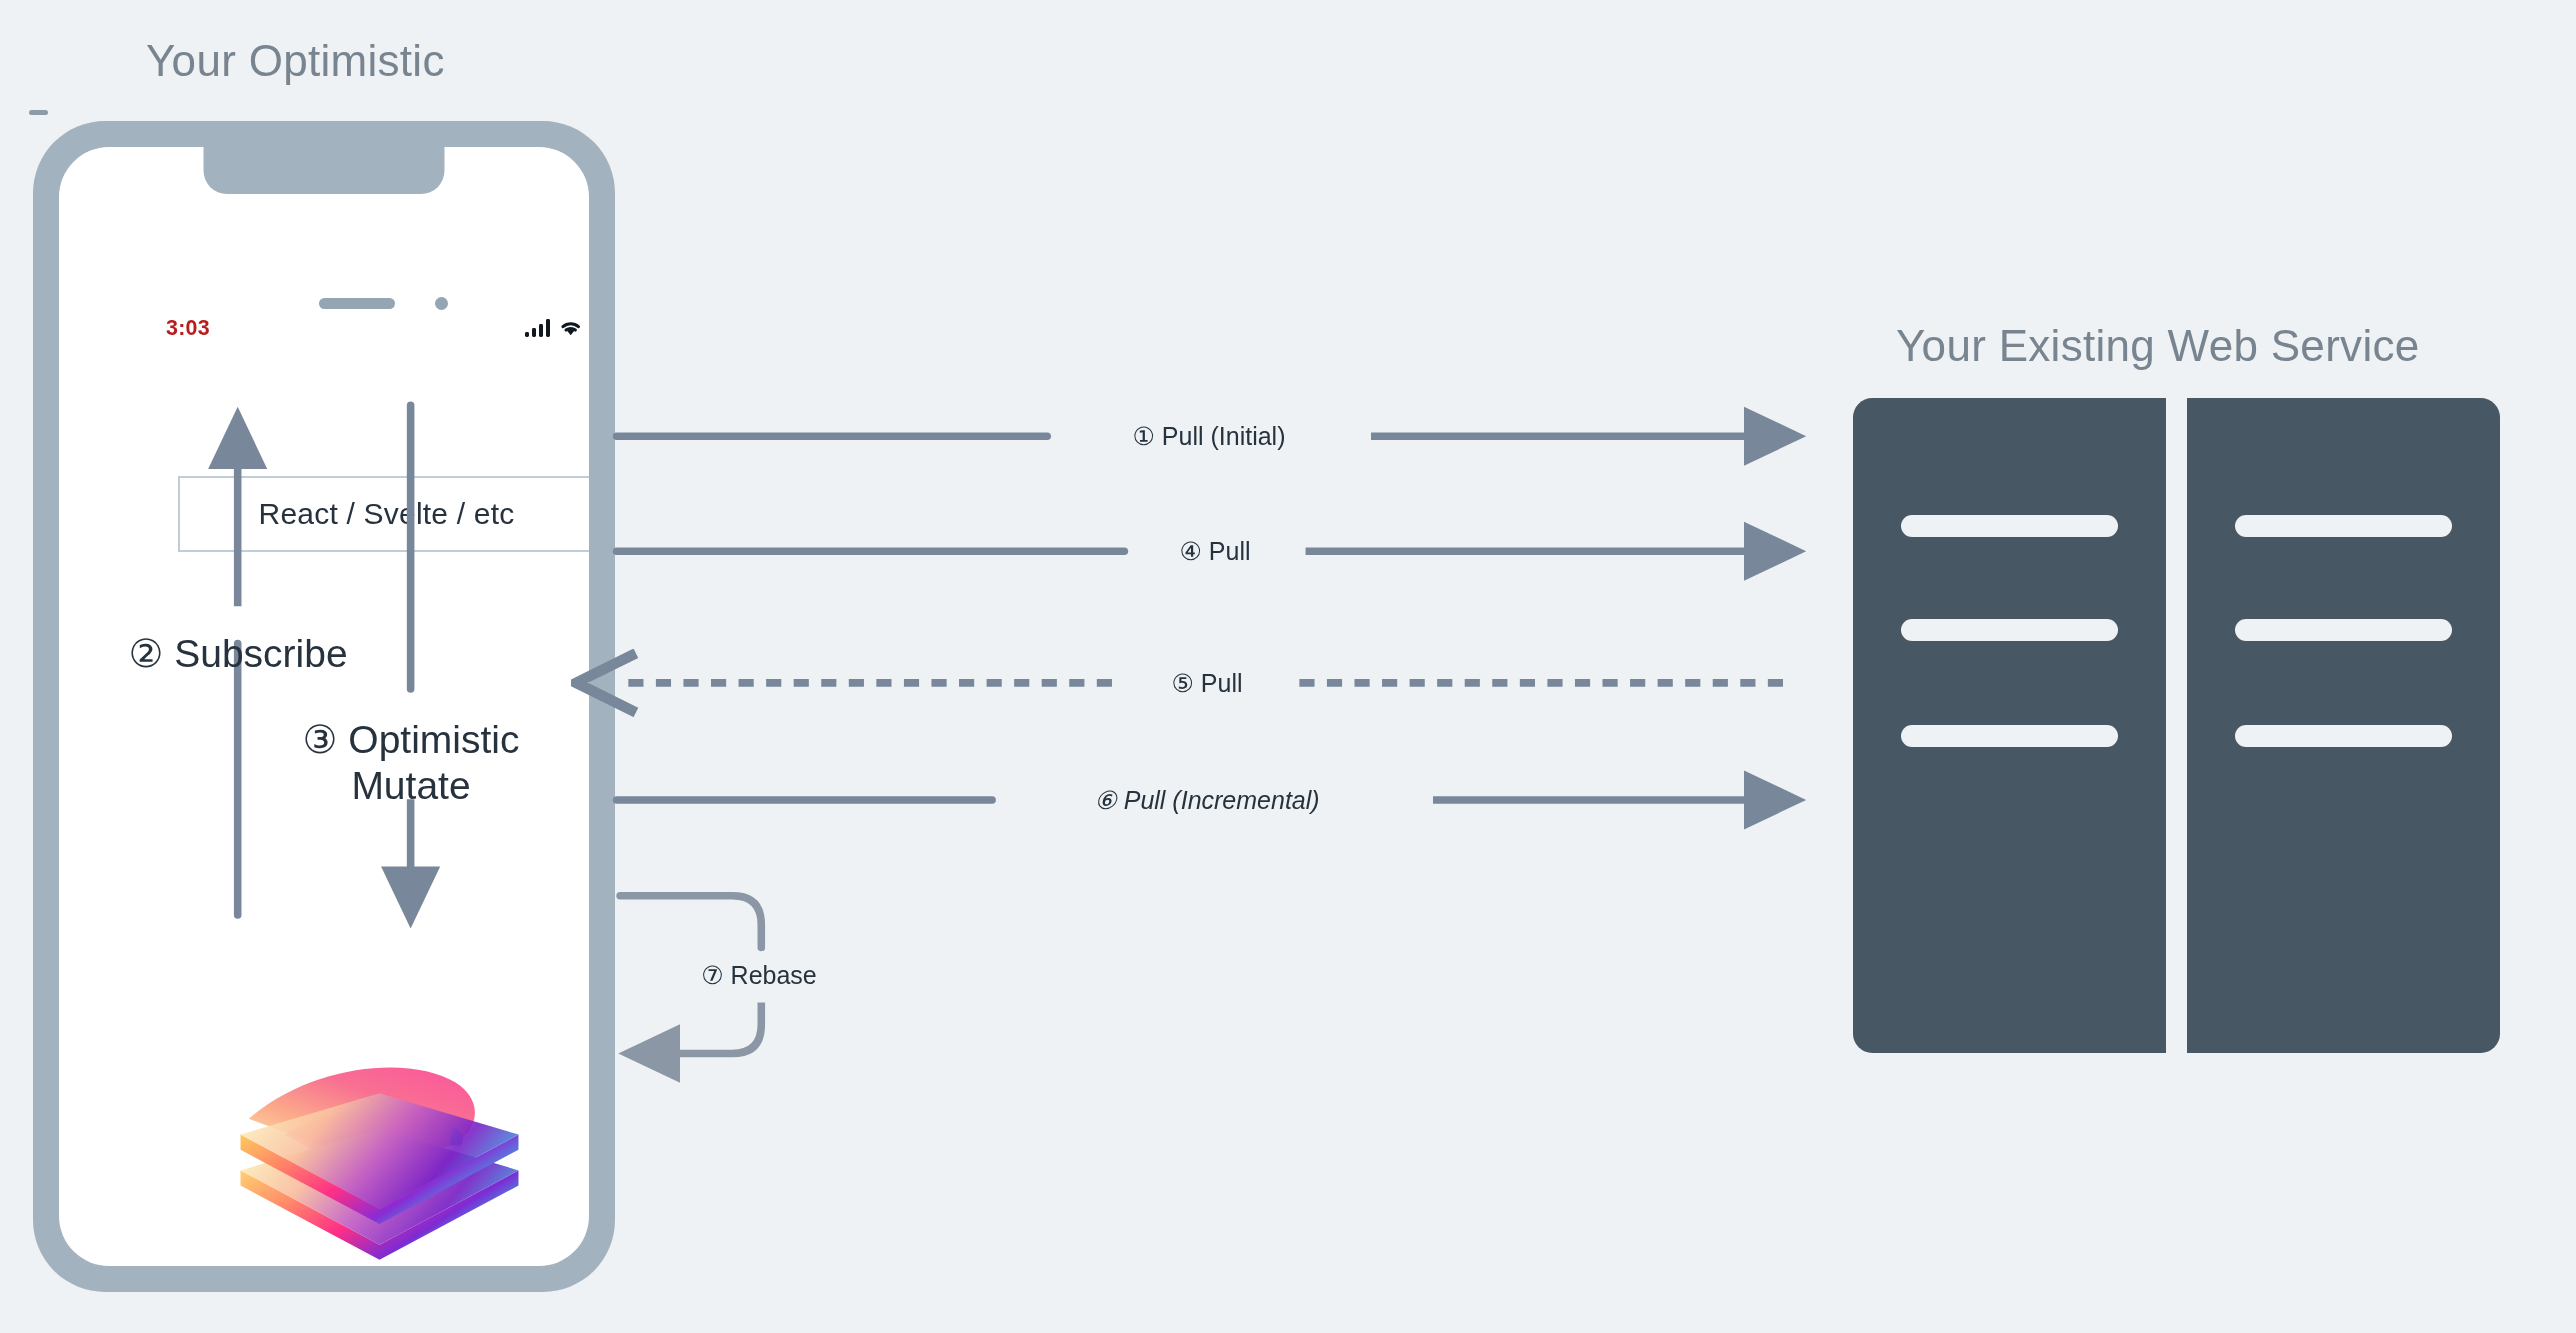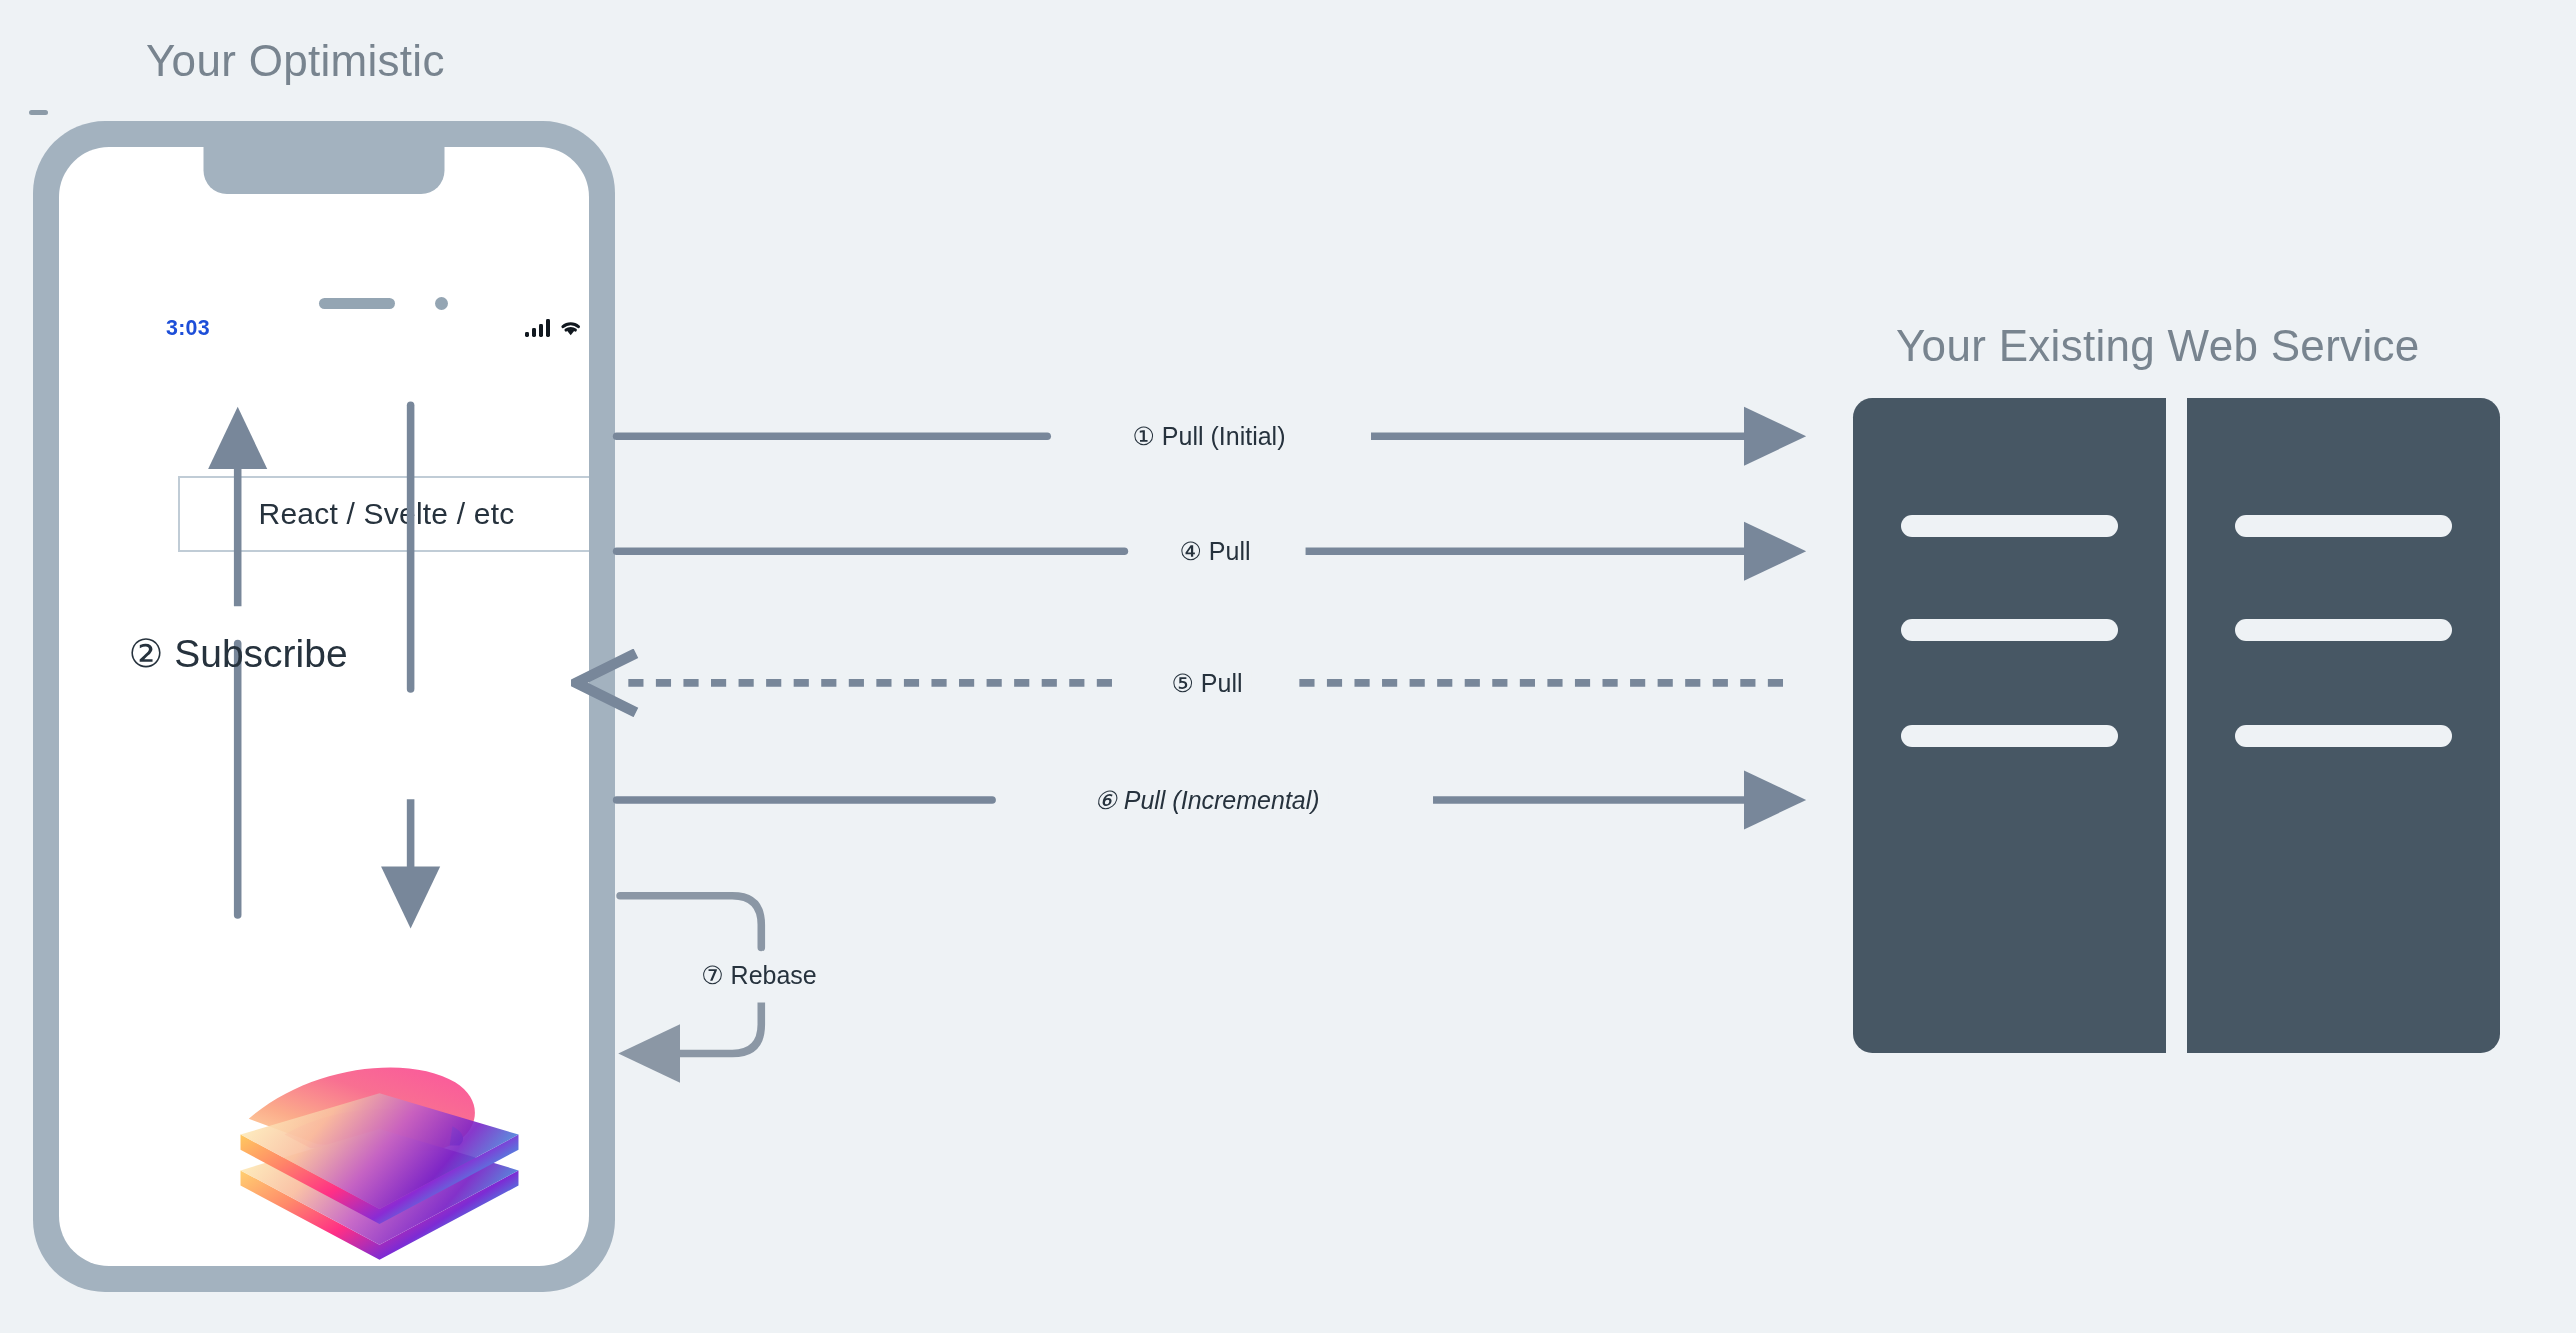--- a/index.html
+++ b/index.html
@@ -64,21 +64,21 @@
   }
   #notch-camera{
     position:absolute; left:376px; top:150px;
     width:13px; height:13px; border-radius:50%;
     background:#94a5b3;
   }
 
   
   #status-time{
     position:absolute; left:107px; top:169px;
-    font-size:21.4px; font-weight:700; color:#1d4ed8;
+    font-size:21.4px; font-weight:700; color:#b91c1c;
     letter-spacing:0.3px;
   }
   #status-icons{
     position:absolute; left:466px; top:167px;
     display:flex; align-items:flex-end; gap:9px; height:23.4px;
   }
   .sig-bars{ display:flex; align-items:flex-end; gap:2.8px; height:18px; }
   .sig-bars i{ display:block; width:4.1px; background:#11181f; border-radius:1.4px; }
   .sig-bars i:nth-child(1){ height:5.5px; }
   .sig-bars i:nth-child(2){ height:9px; }
@@ -319,15 +319,19 @@
   <div class="flow-label" style="left:1215px; top:551px;">④ Pull</div>
 
   <div class="flow-label" style="left:1207px; top:683px;">⑤ Pull</div>
 
   <div class="flow-label" style="left:1207px; top:800px;font-style:italic;">⑥ Pull (Incremental)</div>
 
   <div class="flow-label" style="left:759px; top:975px;">⑦ Rebase</div>
 
   <div class="inner-label" style="left:238px; top:610px;">② Subscribe</div>
 
+  <div class="inner-label" style="left:411px; top:719px;">
+    <span>③ Optimistic</span><br>
+    <span>Mutate</span>
+  </div>
 
 </div>
 
 
 </body></html>

